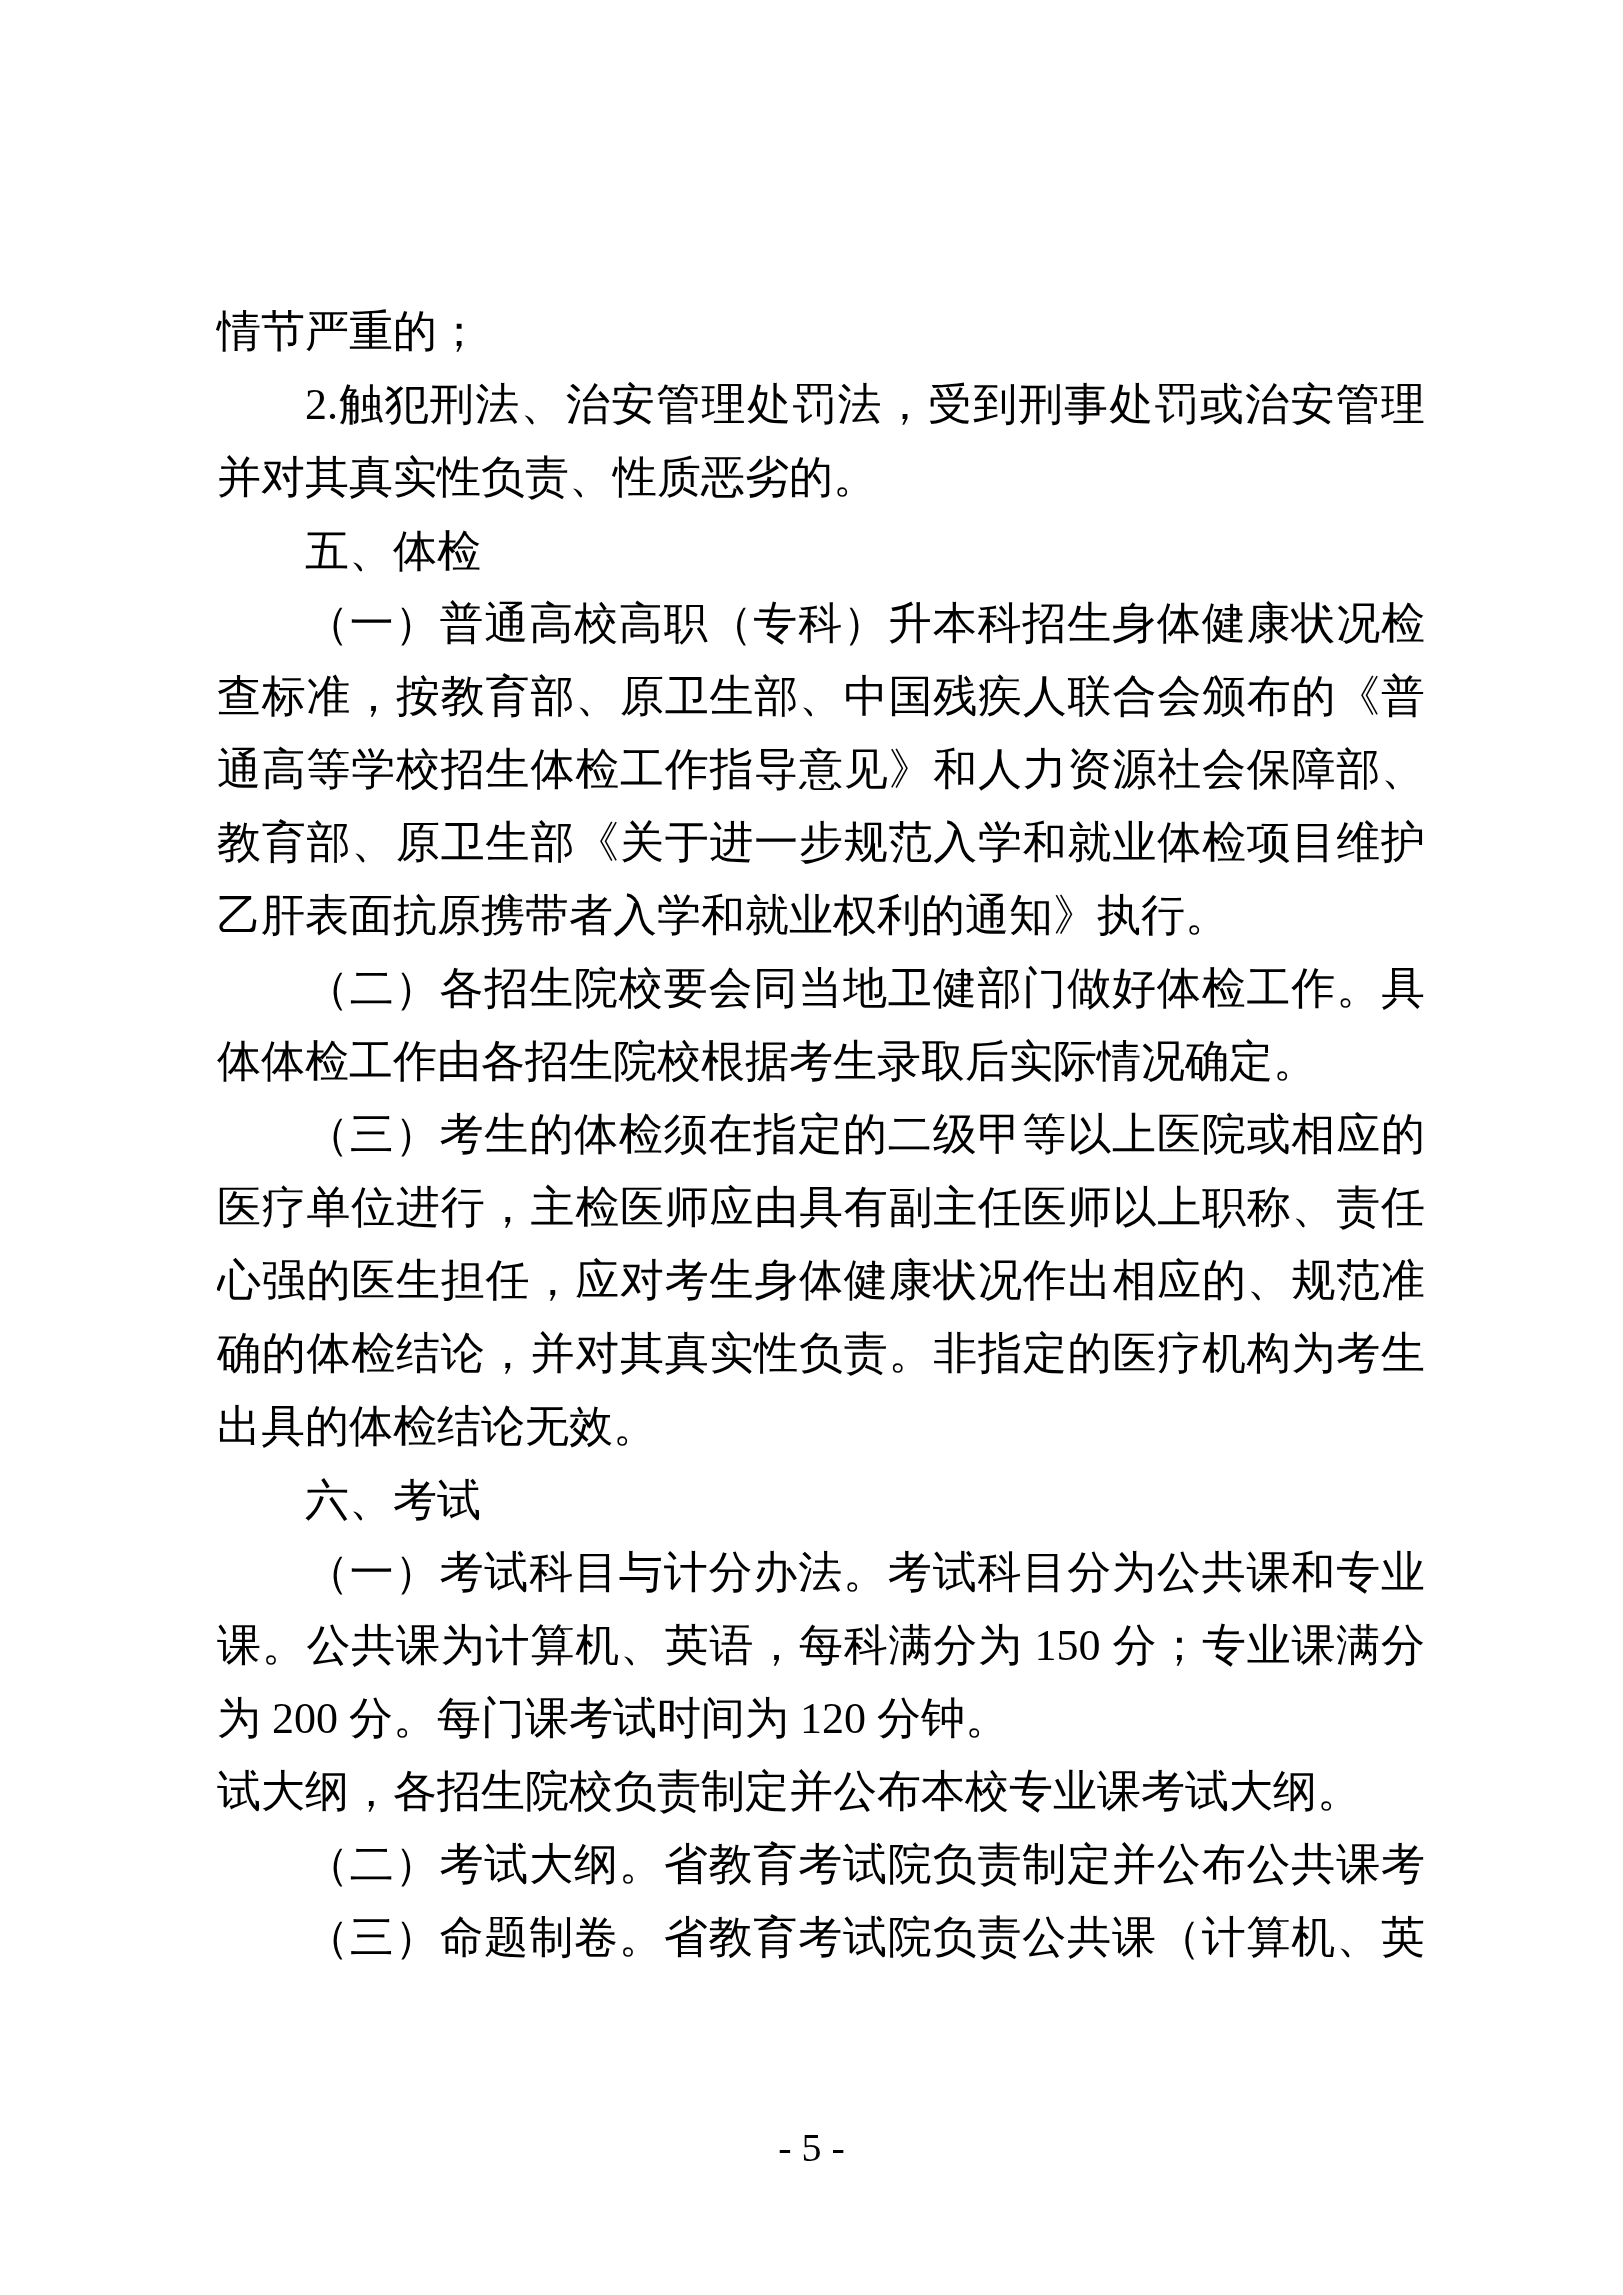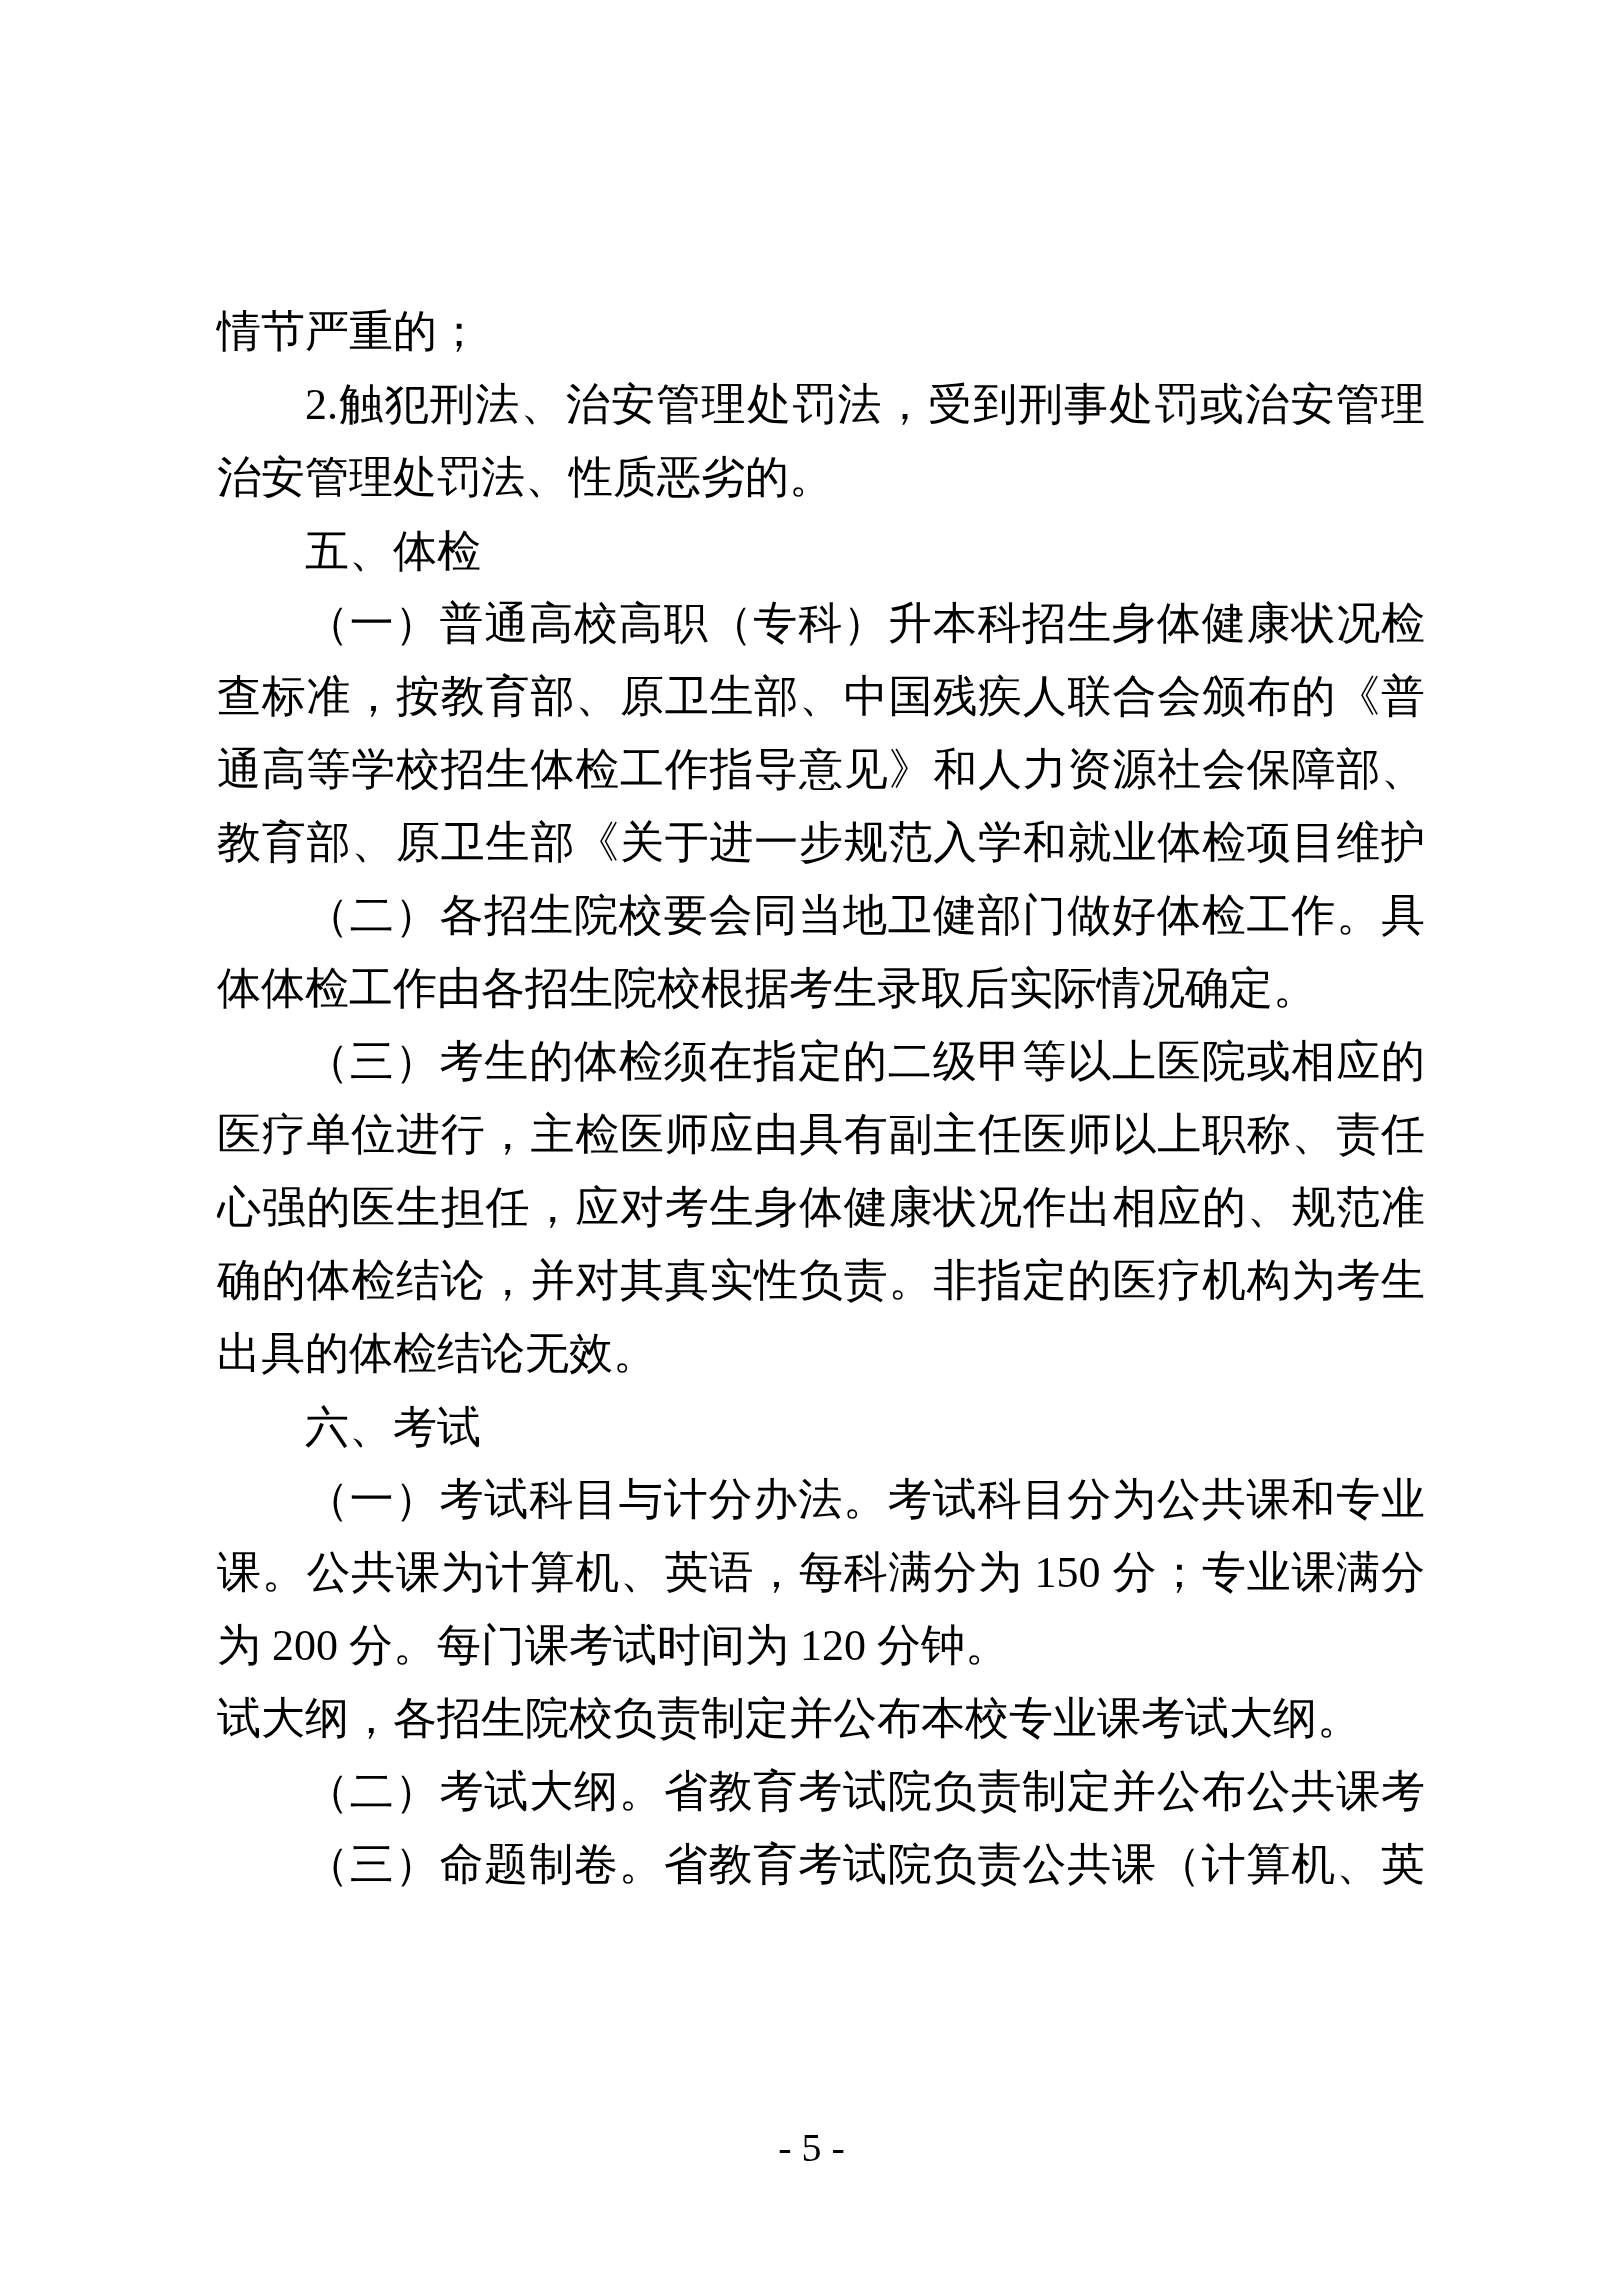--- a/index.html
+++ b/index.html
@@ -58,26 +58,27 @@
     color: #000000;
   }
 </style>
 </head>
 <body>
 
 <div class="page">
   <div class="body-text">
     <p class="line">情节严重的；</p>
     <p class="line indent full">2.触犯刑法、治安管理处罚法，受到刑事处罚或治安管理</p>
-    <p class="line">治安管理处罚法、性质恶劣的。</p>
+    <p class="line">并对其真实性负责、性质恶劣的。</p>
     <p class="line indent heading">五、体检</p>
     <p class="line indent full">（一）普通高校高职（专科）升本科招生身体健康状况检</p>
     <p class="line full">查标准，按教育部、原卫生部、中国残疾人联合会颁布的《普</p>
     <p class="line full">通高等学校招生体检工作指导意见》和人力资源社会保障部、</p>
     <p class="line full">教育部、原卫生部《关于进一步规范入学和就业体检项目维护</p>
+    <p class="line">乙肝表面抗原携带者入学和就业权利的通知》执行。</p>
     <p class="line indent full">（二）各招生院校要会同当地卫健部门做好体检工作。具</p>
     <p class="line">体体检工作由各招生院校根据考生录取后实际情况确定。</p>
     <p class="line indent full">（三）考生的体检须在指定的二级甲等以上医院或相应的</p>
     <p class="line full">医疗单位进行，主检医师应由具有副主任医师以上职称、责任</p>
     <p class="line full">心强的医生担任，应对考生身体健康状况作出相应的、规范准</p>
     <p class="line full">确的体检结论，并对其真实性负责。非指定的医疗机构为考生</p>
     <p class="line">出具的体检结论无效。</p>
     <p class="line indent heading">六、考试</p>
     <p class="line indent full">（一）考试科目与计分办法。考试科目分为公共课和专业</p>
     <p class="line full">课。公共课为计算机、英语，每科满分为 150 分；专业课满分</p>

